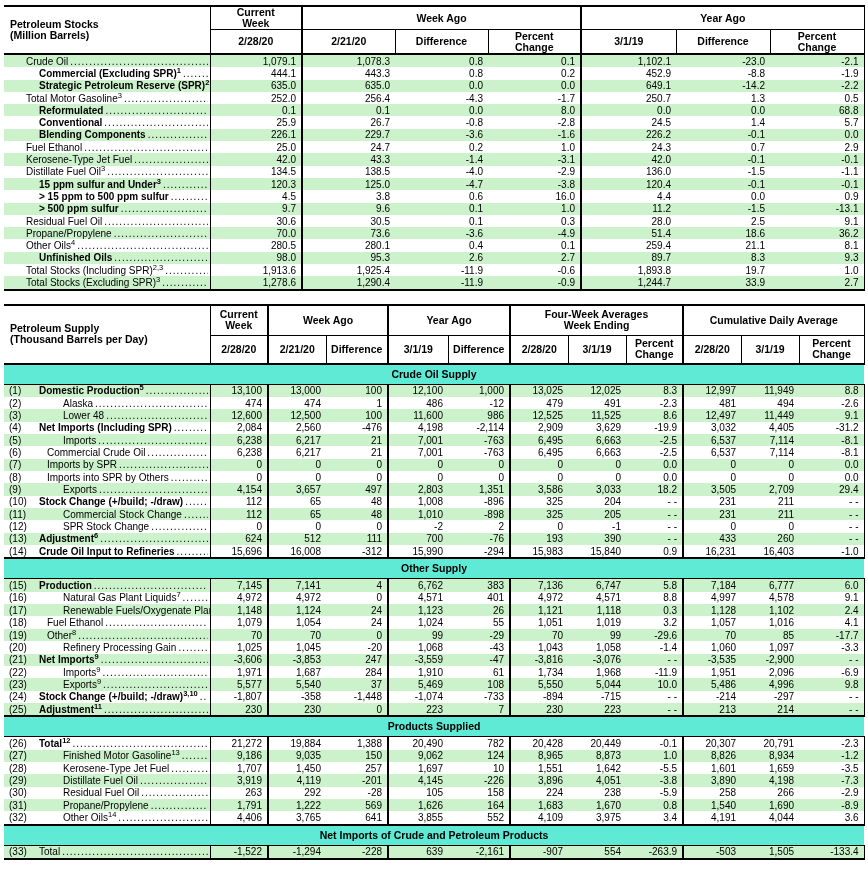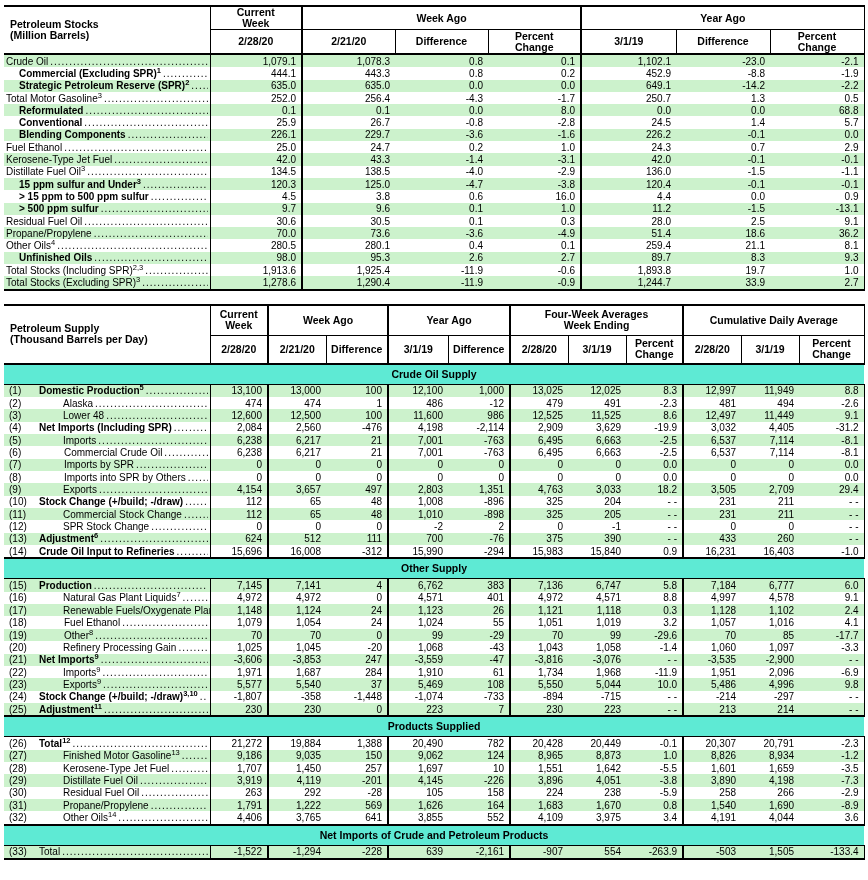--- a/index.html
+++ b/index.html
@@ -19,27 +19,27 @@
   .t1 tr.grp th{height:20px;}
   .t1 tr.sub th{height:23px;}
   .t2 tr.grp th{height:29px;}
   .t2 tr.sub th{height:27px;}
   .t1 td{height:12.3px;font-size:10px;line-height:11px;}
   .t2 td{height:12.35px;font-size:10px;line-height:11px;}
   td.val{text-align:right;padding-right:5px;white-space:nowrap;}
   tr.shade td{background:#ccf2cc;}
   tr.sect td{background:#5eead4;text-align:center;font-weight:bold;font-size:10.5px;height:19px;border-top:2px solid #000;border-bottom:1px solid #000;}
   .labwrap{display:flex;align-items:center;height:100%;overflow:hidden;}
-  .t1 .labwrap{padding-left:2px;}
+  .t1 .labwrap{padding-left:22px;}
   .t2 .labwrap{padding-left:5px;}
   .rownum{flex:0 0 30px;white-space:nowrap;}
   .lbl{white-space:nowrap;}
   .t1 .lbl.ind1{margin-left:13px;font-weight:bold;}
   .t2 .lbl.ind1{margin-left:24px;}
-  .t2 .lbl.ind2{margin-left:25px;}
+  .t2 .lbl.ind2{margin-left:8px;}
   .b{font-weight:bold;}
   sup{font-size:7.5px;line-height:0;vertical-align:super;}
   .dots{flex:1 1 auto;overflow:hidden;white-space:nowrap;margin:0 2px 0 2px;}
   .dots::after{content:"..........................................................................................................................";letter-spacing:1px;}
   .gap{height:13px;}
 </style>
 </head>
 <body>
 
 <div class="page">
@@ -593,21 +593,21 @@
               <span class="rownum">(9)</span>
               <span class="lbl ind1"><span>Exports</span><sup></sup></span>
               <span class="dots"></span>
             </div>
           </td>
           <td class="val vr2">4,154</td>
           <td class="val ">3,657</td>
           <td class="val vr2">497</td>
           <td class="val ">2,803</td>
           <td class="val vr2">1,351</td>
-          <td class="val ">4,763</td>
+          <td class="val ">3,586</td>
           <td class="val ">3,033</td>
           <td class="val vr2">18.2</td>
           <td class="val ">3,505</td>
           <td class="val ">2,709</td>
           <td class="val vr1">29.4</td>
         </tr>
         <tr>
           <td class="lab vr1">
             <div class="labwrap">
               <span class="rownum">(10)</span>
@@ -673,21 +673,21 @@
               <span class="rownum">(13)</span>
               <span class="lbl ind0 b"><span>Adjustment</span><sup>6</sup></span>
               <span class="dots"></span>
             </div>
           </td>
           <td class="val vr2">624</td>
           <td class="val ">512</td>
           <td class="val vr2">111</td>
           <td class="val ">700</td>
           <td class="val vr2">-76</td>
-          <td class="val ">375</td>
+          <td class="val ">193</td>
           <td class="val ">390</td>
           <td class="val vr2">- -</td>
           <td class="val ">433</td>
           <td class="val ">260</td>
           <td class="val vr1">- -</td>
         </tr>
         <tr>
           <td class="lab vr1">
             <div class="labwrap">
               <span class="rownum">(14)</span>

